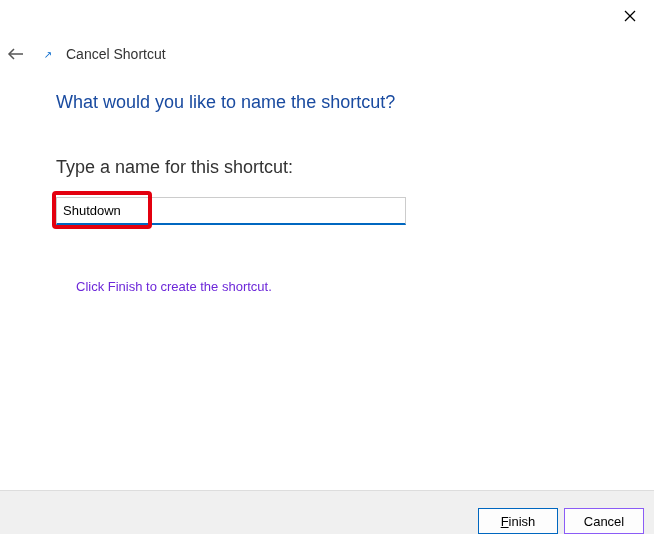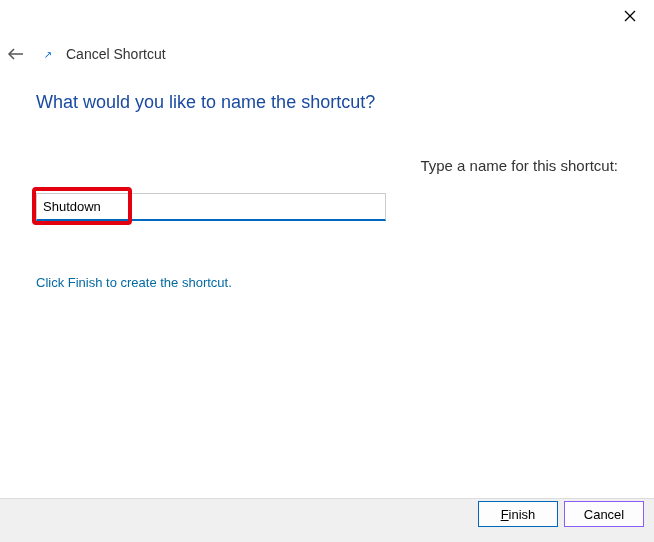--- a/index.html
+++ b/index.html
@@ -48,33 +48,32 @@
       align-items: center;
       justify-content: center;
       font-size: 10px;
       color: #0066cc;
     }
     .wiz-title {
       font-size: 14px;
       color: #333;
     }
     .content {
-      padding: 24px 36px 0 36px;
+      padding: 24px 36px 0 56px;
     }
     .heading {
       font-size: 18px;
       font-weight: 400;
       color: #1a4ba0;
       margin-bottom: 44px;
     }
     .field-label {
-      font-size: 15px;
+      font-size: 18px;
       color: #333;
       margin-bottom: 4px;
-      text-align: right;
     }
     .input-wrap {
       position: relative;
       width: 350px;
       margin-top: 19px;
     }
     .name-input {
       width: 100%;
       height: 28px;
       padding: 3px 6px;
@@ -88,34 +87,35 @@
       top: -6px;
       left: -4px;
       width: 100px;
       height: 38px;
       border: 4px solid #e3000f;
       border-radius: 4px;
       pointer-events: none;
     }
     .instruction {
       font-size: 13px;
-      color: #0369a1;
+      color: #6d28d9;
       margin-top: 54px;
+      margin-left: 20px;
     }
     .footer {
       position: absolute;
-      bottom: 0;
+      bottom: 8px;
       left: 0;
       right: 0;
       height: 44px;
       background: #f0f0f0;
       border-top: 1px solid #ddd;
       display: flex;
       justify-content: flex-end;
-      align-items: flex-start;
+      align-items: flex-end;
       gap: 6px;
       padding: 2px 10px 0 0;
     }
     .btn {
       min-width: 80px;
       height: 26px;
       padding: 0 14px;
       font-size: 13px;
       background: #fdfdfd;
       border: 1px solid #8b5cf6;

